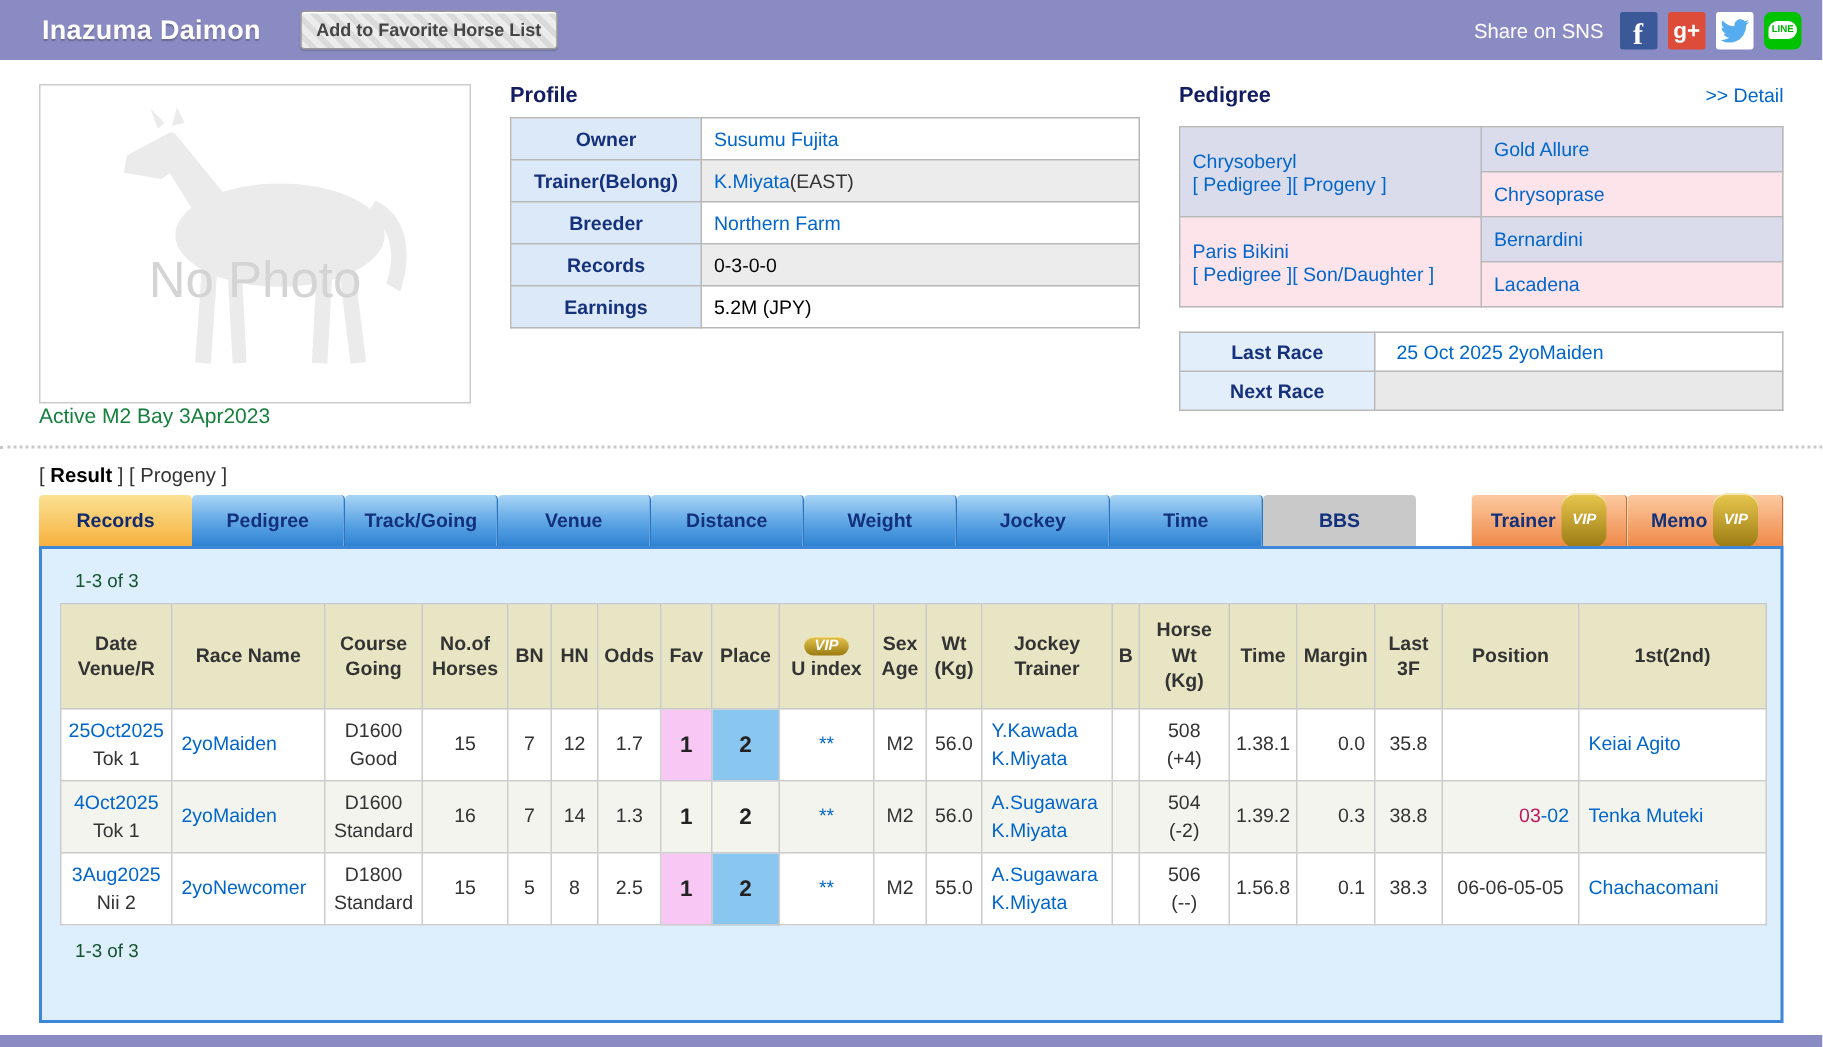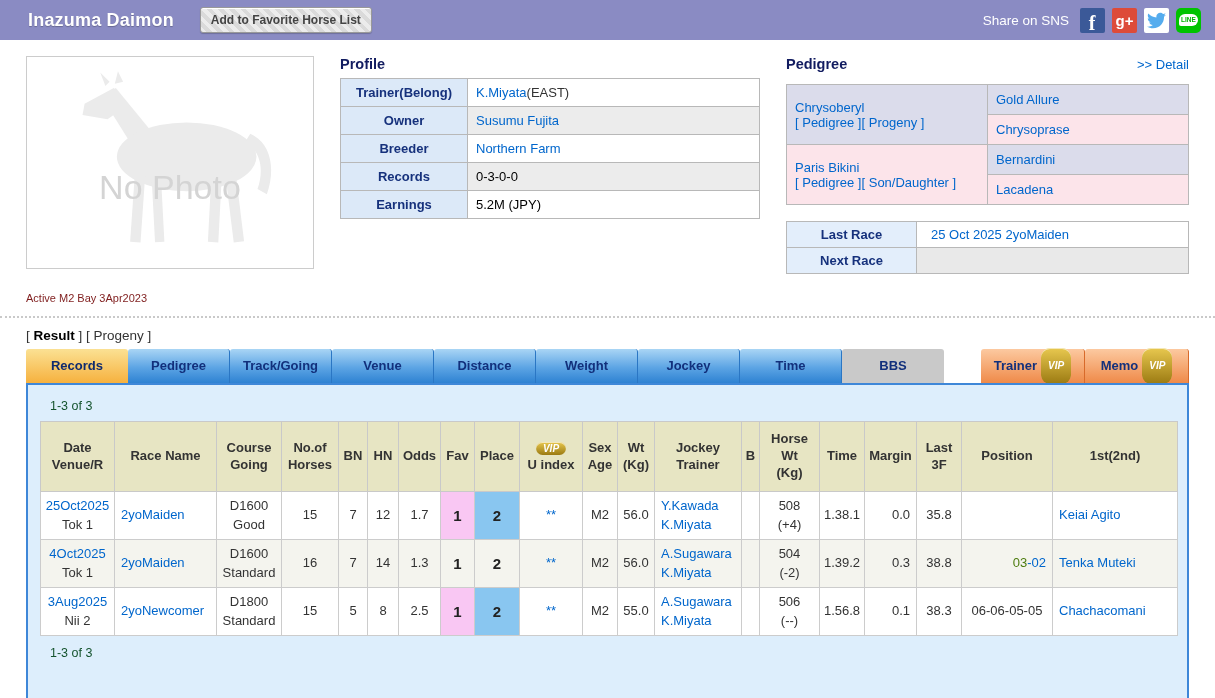--- a/index.html
+++ b/index.html
@@ -29,21 +29,21 @@
   .line-bubble { background:#fff; border-radius:6px 6px 6px 2px; color:#00b300;
     font-size:6.5px; font-weight:bold; padding:3px 2px; line-height:1; }
 
   
   .upper { display:flex; padding:16px 26px 0 26px; gap:26px; flex:0 0 auto; }
   .photo-col { flex:0 0 288px; }
   .photo-box { width:288px; height:213px; border:1px solid #ccc; position:relative;
     display:flex; align-items:center; justify-content:center; background:#fff; }
   .nophoto-text { position:absolute; color:#d4d4d4; font-size:34px; top:111px; left:0; right:0;
     text-align:center; }
-  .photo-caption { margin-top:23px; font-size:11px; color:#7f1d1d; }
+  .photo-caption { margin-top:0; font-size:14px; color:#15803d; }
 
   .profile-col { flex:0 0 420px; }
   .sec-title { font-size:14.5px; font-weight:bold; color:#121c60; margin-bottom:6px; }
   table { border-collapse:collapse; }
   .profile-table { width:100%; border:1px solid #a3a3a3; }
   .profile-table td { border:1px solid #b8b8b8; height:28px; font-size:13px; }
   .profile-table .lbl { background:#dce9f8; color:#16317c; font-weight:bold;
     text-align:center; width:127px; }
   .profile-table .val { padding-left:8px; background:#fff; }
   .profile-table tr:nth-child(even) .val { background:#ececec; }
@@ -99,21 +99,21 @@
     border:1px solid #c9c9c9; height:70px; line-height:1.3; vertical-align:middle; }
   .results-table td { border:1px solid #ccc; font-size:13px; color:#333; height:48px;
     text-align:center; line-height:1.45; vertical-align:middle; background:#fff; }
   .results-table tr.alt td { background:#f4f4ee; }
   .results-table td.cell-fav  { background:#f9c7f3; font-weight:bold; font-size:15px; color:#222; }
   .results-table td.cell-place{ background:#89c6f0; font-weight:bold; font-size:15px; color:#222; }
   .results-table td.left  { text-align:left; padding-left:6px; }
   .results-table td.right { text-align:right; padding-right:6px; }
   .odds  { color:#dd4466; }
   .red   { color:#dd4466; }
-  .green { color:#4d7c0f; }
+  .green { color:#be185d; }
   .posb  { color:#0066cc; }
 
   .footer-strip { margin-top:auto; height:8px; background:#8a8bc3; flex:0 0 auto; }
 </style>
 </head>
 <body>
 
 <div class="topbar">
   <div class="horse-title">Inazuma Daimon</div>
   <button class="fav-btn">Add to Favorite Horse List</button>
@@ -157,26 +157,26 @@
       <div class="nophoto-text">No Photo</div>
     </div>
     <div class="photo-caption">Active M2 Bay 3Apr2023</div>
   </div>
 
   <div class="profile-col">
     <div class="sec-title">Profile</div>
     <table class="profile-table">
       <tbody>
           <tr>
+        <td class="lbl">Owner</td>
+        <td class="val"><span class="link">Susumu Fujita</span></td>
+      </tr>
+      <tr>
         <td class="lbl">Trainer(Belong)</td>
         <td class="val"><span class="link">K.Miyata</span><span style="color:#333">(EAST)</span></td>
-      </tr>
-      <tr>
-        <td class="lbl">Owner</td>
-        <td class="val"><span class="link">Susumu Fujita</span></td>
       </tr>
       <tr>
         <td class="lbl">Breeder</td>
         <td class="val"><span class="link">Northern Farm</span></td>
       </tr>
       <tr>
         <td class="lbl">Records</td>
         <td class="val"><span>0-3-0-0</span></td>
       </tr>
       <tr>

